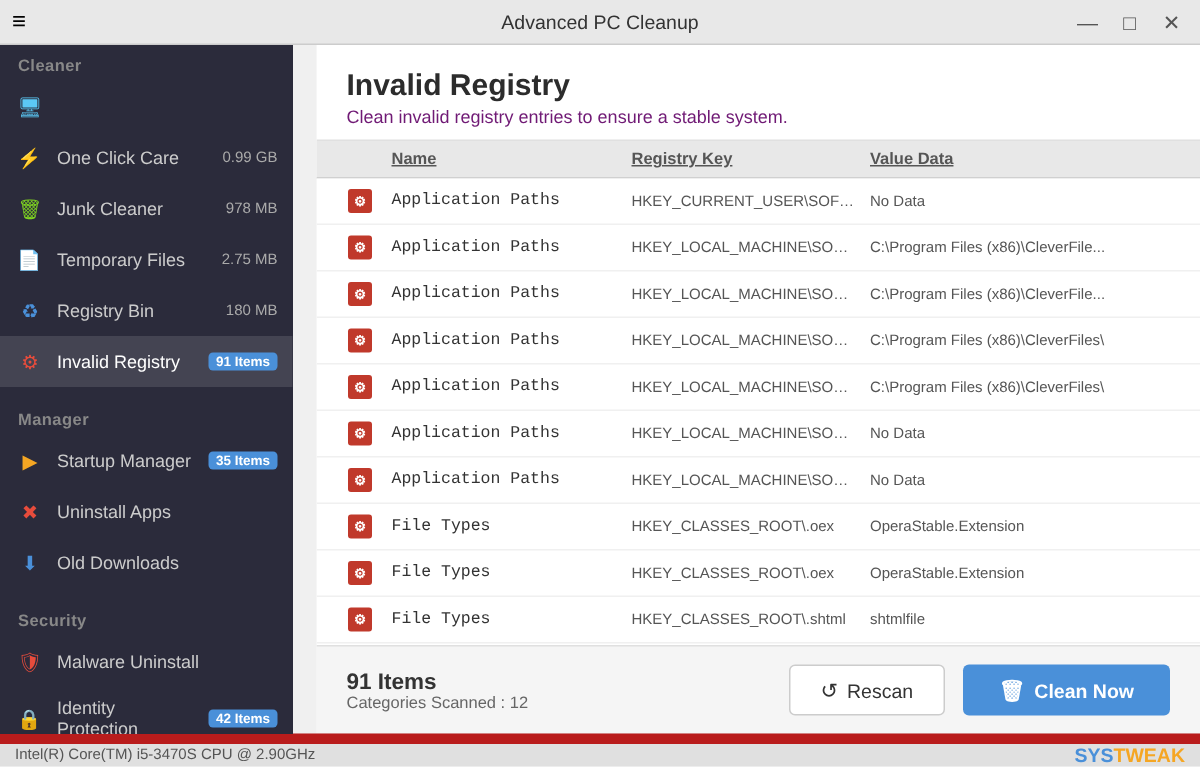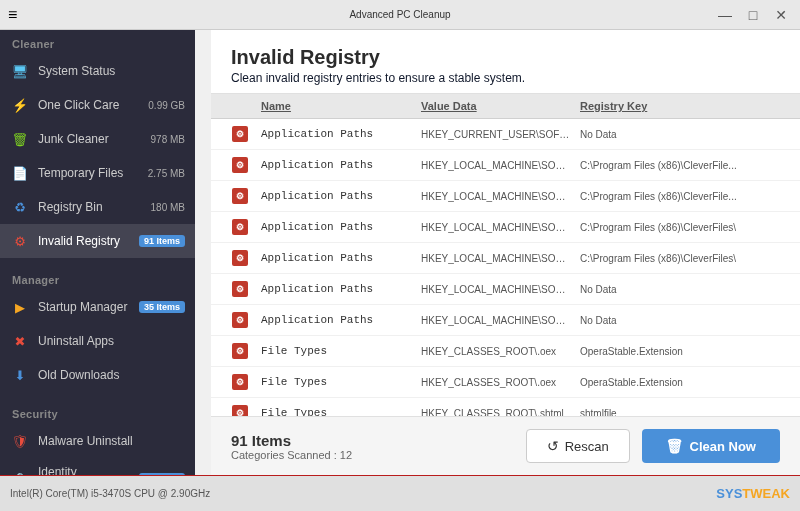--- a/index.html
+++ b/index.html
@@ -2,21 +2,21 @@
 <html><head>
   <meta charset="utf-8">
   <style>
     * { margin: 0; padding: 0; box-sizing: border-box; }
     body { width: 800px; height: 511px; font-family: 'Segoe UI', Arial, sans-serif; font-size: 12px; background: #f0f0f0; overflow: hidden; display: flex; flex-direction: column; }
 
     
     .title-bar { background: #e8e8e8; height: 30px; display: flex; align-items: center; justify-content: space-between; padding: 0 8px; border-bottom: 1px solid #ccc; flex-shrink: 0; }
     .title-bar-left { display: flex; align-items: center; gap: 8px; }
     .hamburger { font-size: 16px; cursor: pointer; }
-    .title-bar-title { font-size: 10px; color: #333; font-weight: 500; position: absolute; left: 50%; transform: translateX(-50%); }
+    .title-bar-title { font-size: 13px; color: #333; font-weight: 500; position: absolute; left: 50%; transform: translateX(-50%); }
     .title-bar-controls { display: flex; gap: 6px; }
     .title-btn { width: 22px; height: 22px; border: none; background: transparent; cursor: pointer; font-size: 14px; color: #555; display: flex; align-items: center; justify-content: center; border-radius: 2px; }
 
     
     .app-body { display: flex; flex: 1; overflow: hidden; gap: 16px; }
 
     
     .sidebar { width: 195px; background: #2b2b3b; color: #ccc; display: flex; flex-direction: column; flex-shrink: 0; overflow-y: auto; }
     .sidebar-section-label { font-size: 11px; color: #888; padding: 8px 12px 4px 12px; text-transform: none; font-weight: 600; letter-spacing: 0.3px; }
     .sidebar-item { display: flex; align-items: center; padding: 7px 10px; cursor: pointer; position: relative; gap: 8px; }
@@ -39,21 +39,21 @@
     .icon-downloads { color: #4a90d9; }
     .icon-malware { color: #e74c3c; }
     .icon-identity { color: #4a90d9; }
 
     
     .content { flex: 1; display: flex; flex-direction: column; background: #f5f5f5; overflow: hidden; }
 
     
     .content-header { padding: 16px 20px 8px 20px; background: white; border-bottom: 1px solid #e0e0e0; }
     .content-header h1 { font-size: 20px; color: #2c2c2c; font-weight: 600; margin-bottom: 2px; }
-    .content-header p { font-size: 12px; color: #0f172a; }
+    .content-header p { font-size: 12px; color: #701a75; }
 
     
     .table-header { display: grid; grid-template-columns: 30px 160px 1fr 200px; gap: 0; padding: 6px 20px; background: #e8e8e8; border-bottom: 1px solid #d0d0d0; font-weight: 600; font-size: 11px; color: #555; align-items: center; text-decoration: underline; }
 
     
     .table-body { flex: 1; overflow-y: auto; background: white; }
     .table-row { display: grid; grid-template-columns: 30px 160px 1fr 200px; gap: 0; padding: 6px 20px; border-bottom: 1px solid #f0f0f0; align-items: center; font-size: 11px; }
     .row-icon { width: 18px; height: 18px; display: flex; align-items: center; justify-content: center; }
     .row-name { color: #333; font-weight: 500; font-family: Liberation Mono, monospace; }
     .row-key { color: #555; font-size: 10px; overflow: hidden; text-overflow: ellipsis; white-space: nowrap; padding-right: 10px; }
@@ -69,21 +69,21 @@
 
     
     .content-footer { padding: 12px 20px; background: #f5f5f5; border-top: 1px solid #e0e0e0; display: flex; align-items: center; justify-content: space-between; flex-shrink: 0; }
     .footer-info h3 { font-size: 15px; font-weight: 600; color: #333; }
     .footer-info p { font-size: 11px; color: #666; }
     .footer-buttons { display: flex; gap: 12px; }
     .btn-rescan { background: white; border: 1.5px solid #ccc; color: #333; padding: 8px 20px; border-radius: 4px; cursor: pointer; font-size: 13px; display: flex; align-items: center; gap: 6px; }
     .btn-clean { background: #4a90d9; border: none; color: white; padding: 8px 24px; border-radius: 4px; cursor: pointer; font-size: 13px; display: flex; align-items: center; gap: 6px; font-weight: 600; }
 
     
-    .bottom-bar { height: 36px; background: #e0e0e0; display: flex; align-items: center; justify-content: space-between; padding: 0 10px; flex-shrink: 0; border-top: 1px solid #b91c1c; }
+    .bottom-bar { height: 22px; background: #e0e0e0; display: flex; align-items: center; justify-content: space-between; padding: 0 10px; flex-shrink: 0; border-top: 7px solid #b91c1c; }
     .bottom-bar-cpu { font-size: 10px; color: #555; }
     .bottom-bar-brand { font-size: 13px; color: #555; font-weight: 600; }
     .brand-sys { color: #4a90d9; }
     .brand-tweak { color: #f5a623; }
   </style>
 </head>
 <body>
 
 <div class="title-bar">
   <div class="title-bar-left">
@@ -97,21 +97,20 @@
   </div>
 </div>
 
 <div class="app-body">
 
   <div class="sidebar">
     <div class="sidebar-section-label">Cleaner</div>
 
     <div class="sidebar-item">
       <div class="item-icon icon-monitor">🖥</div>
-      <span class="item-label">System Status</span>
     </div>
     <div class="sidebar-item">
       <div class="item-icon icon-care">⚡</div>
       <span class="item-label">One Click Care</span>
       <span class="item-size">0.99 GB</span>
     </div>
     <div class="sidebar-item">
       <div class="item-icon icon-junk">🗑</div>
       <span class="item-label">Junk Cleaner</span>
       <span class="item-size">978 MB</span>
@@ -166,22 +165,22 @@
 
   <div class="content">
     <div class="content-header">
       <h1>Invalid Registry</h1>
       <p>Clean invalid registry entries to ensure a stable system.</p>
     </div>
 
     <div class="table-header">
       <div></div>
       <div>Name</div>
+      <div>Registry Key</div>
       <div>Value Data</div>
-      <div>Registry Key</div>
     </div>
 
     <div class="table-body" id="table-body">
     <div class="table-row">
       <div class="row-icon">
         <div class="reg-icon">⚙</div>
       </div>
       <div class="row-name">Application Paths</div>
       <div class="row-key">HKEY_CURRENT_USER\SOFTWARE\Microsoft\Windows\Cur...</div>
       <div class="row-value">No Data</div>

